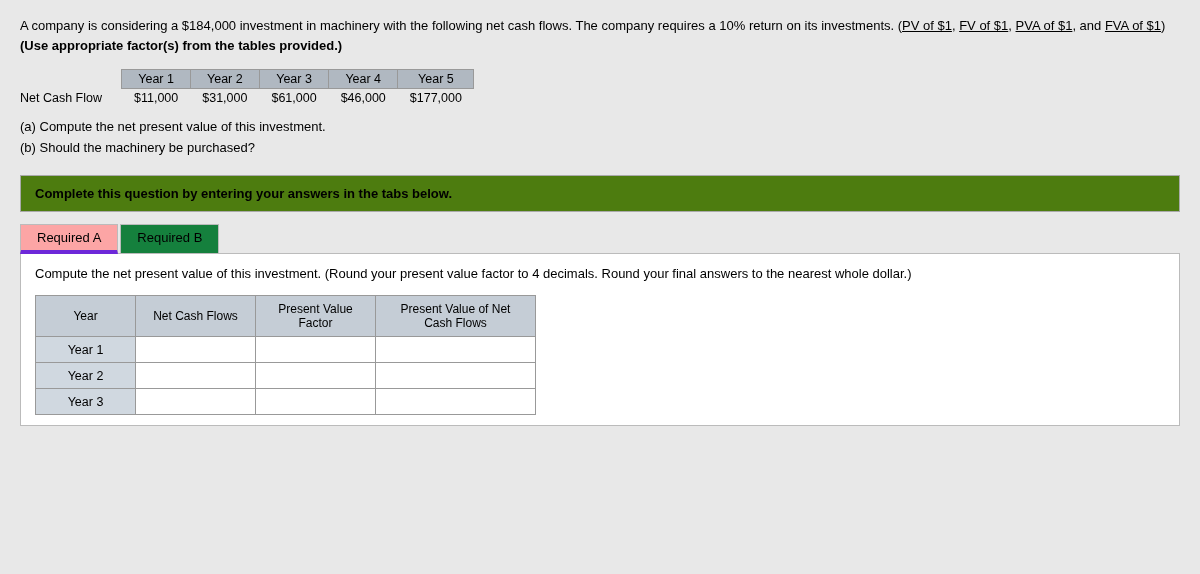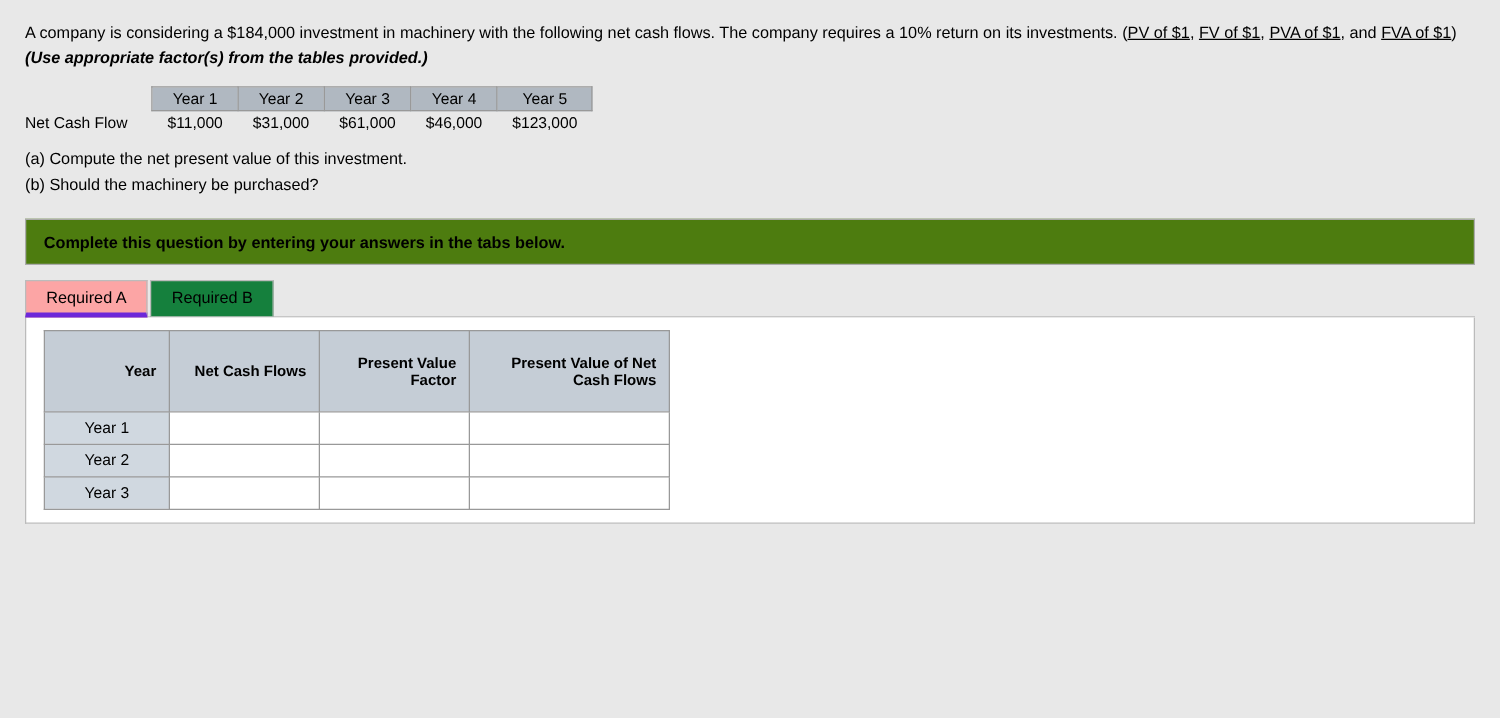--- a/index.html
+++ b/index.html
@@ -11,21 +11,21 @@
       min-height: 574px;
       padding: 16px 20px;
       color: #000;
     }
     .intro-text {
       font-size: 13px;
       line-height: 1.5;
       margin-bottom: 14px;
     }
     .intro-text u { text-decoration: underline; }
-    .intro-text strong { font-weight: bold; font-style: italic; }
+    .intro-text strong { font-weight: bold; }
     .data-table {
       border-collapse: collapse;
       margin-bottom: 10px;
       font-size: 12.5px;
     }
     .data-table td {
       padding: 2px 12px;
       text-align: center;
       vertical-align: top;
     }
@@ -85,23 +85,23 @@
       margin-bottom: 12px;
     }
     .answer-table {
       border-collapse: collapse;
       font-size: 12.5px;
       min-width: 560px;
     }
     .answer-table th {
       background: #c5cdd6;
       border: 1px solid #999;
-      padding: 18px 10px;
-      text-align: right;
-      font-weight: bold;
+      padding: 6px 10px;
+      text-align: center;
+      font-weight: normal;
       font-size: 12px;
     }
     .answer-table td {
       border: 1px solid #999;
       padding: 0;
       text-align: center;
       height: 26px;
     }
     .answer-table td.year-cell {
       background: #d0d8e0;
@@ -137,38 +137,39 @@
     <td class="year-header">Year 3</td>
     <td class="year-header">Year 4</td>
     <td class="year-header">Year 5</td>
   </tr>
   <tr>
     <td class="label-cell" style="padding-right:20px;">Net Cash Flow</td>
     <td style="text-align:right;">$11,000</td>
     <td style="text-align:center;">$31,000</td>
     <td style="text-align:center;">$61,000</td>
     <td style="text-align:right;">$46,000</td>
-    <td style="text-align:center;">$123,000</td>
+    <td style="text-align:center;">$177,000</td>
   </tr>
 </tbody>
   </table>
 
 <div class="part-ab">
   <div>(a) Compute the net present value of this investment.</div>
   <div>(b) Should the machinery be purchased?</div>
 </div>
 
 <div class="complete-box">Complete this question by entering your answers in the tabs below.</div>
 
 <div class="tabs-row">
   <div class="tab active">Required A</div>
   <div class="tab">Required B</div>
 </div>
 
 <div class="main-panel">
+  <div class="instruction-text">Compute the net present value of this investment. (Round your present value factor to 4 decimals. Round your final answers to the nearest whole dollar.)</div>
 
   <table class="answer-table">
     <thead>
       <tr>
         <th style="width:100px;">Year</th>
         <th style="width:120px;">Net Cash Flows</th>
         <th style="width:120px;">Present Value Factor</th>
         <th style="width:160px;">Present Value of Net Cash Flows</th>
         <th style="border:none;background:transparent;width:80px;"></th>
       </tr>

